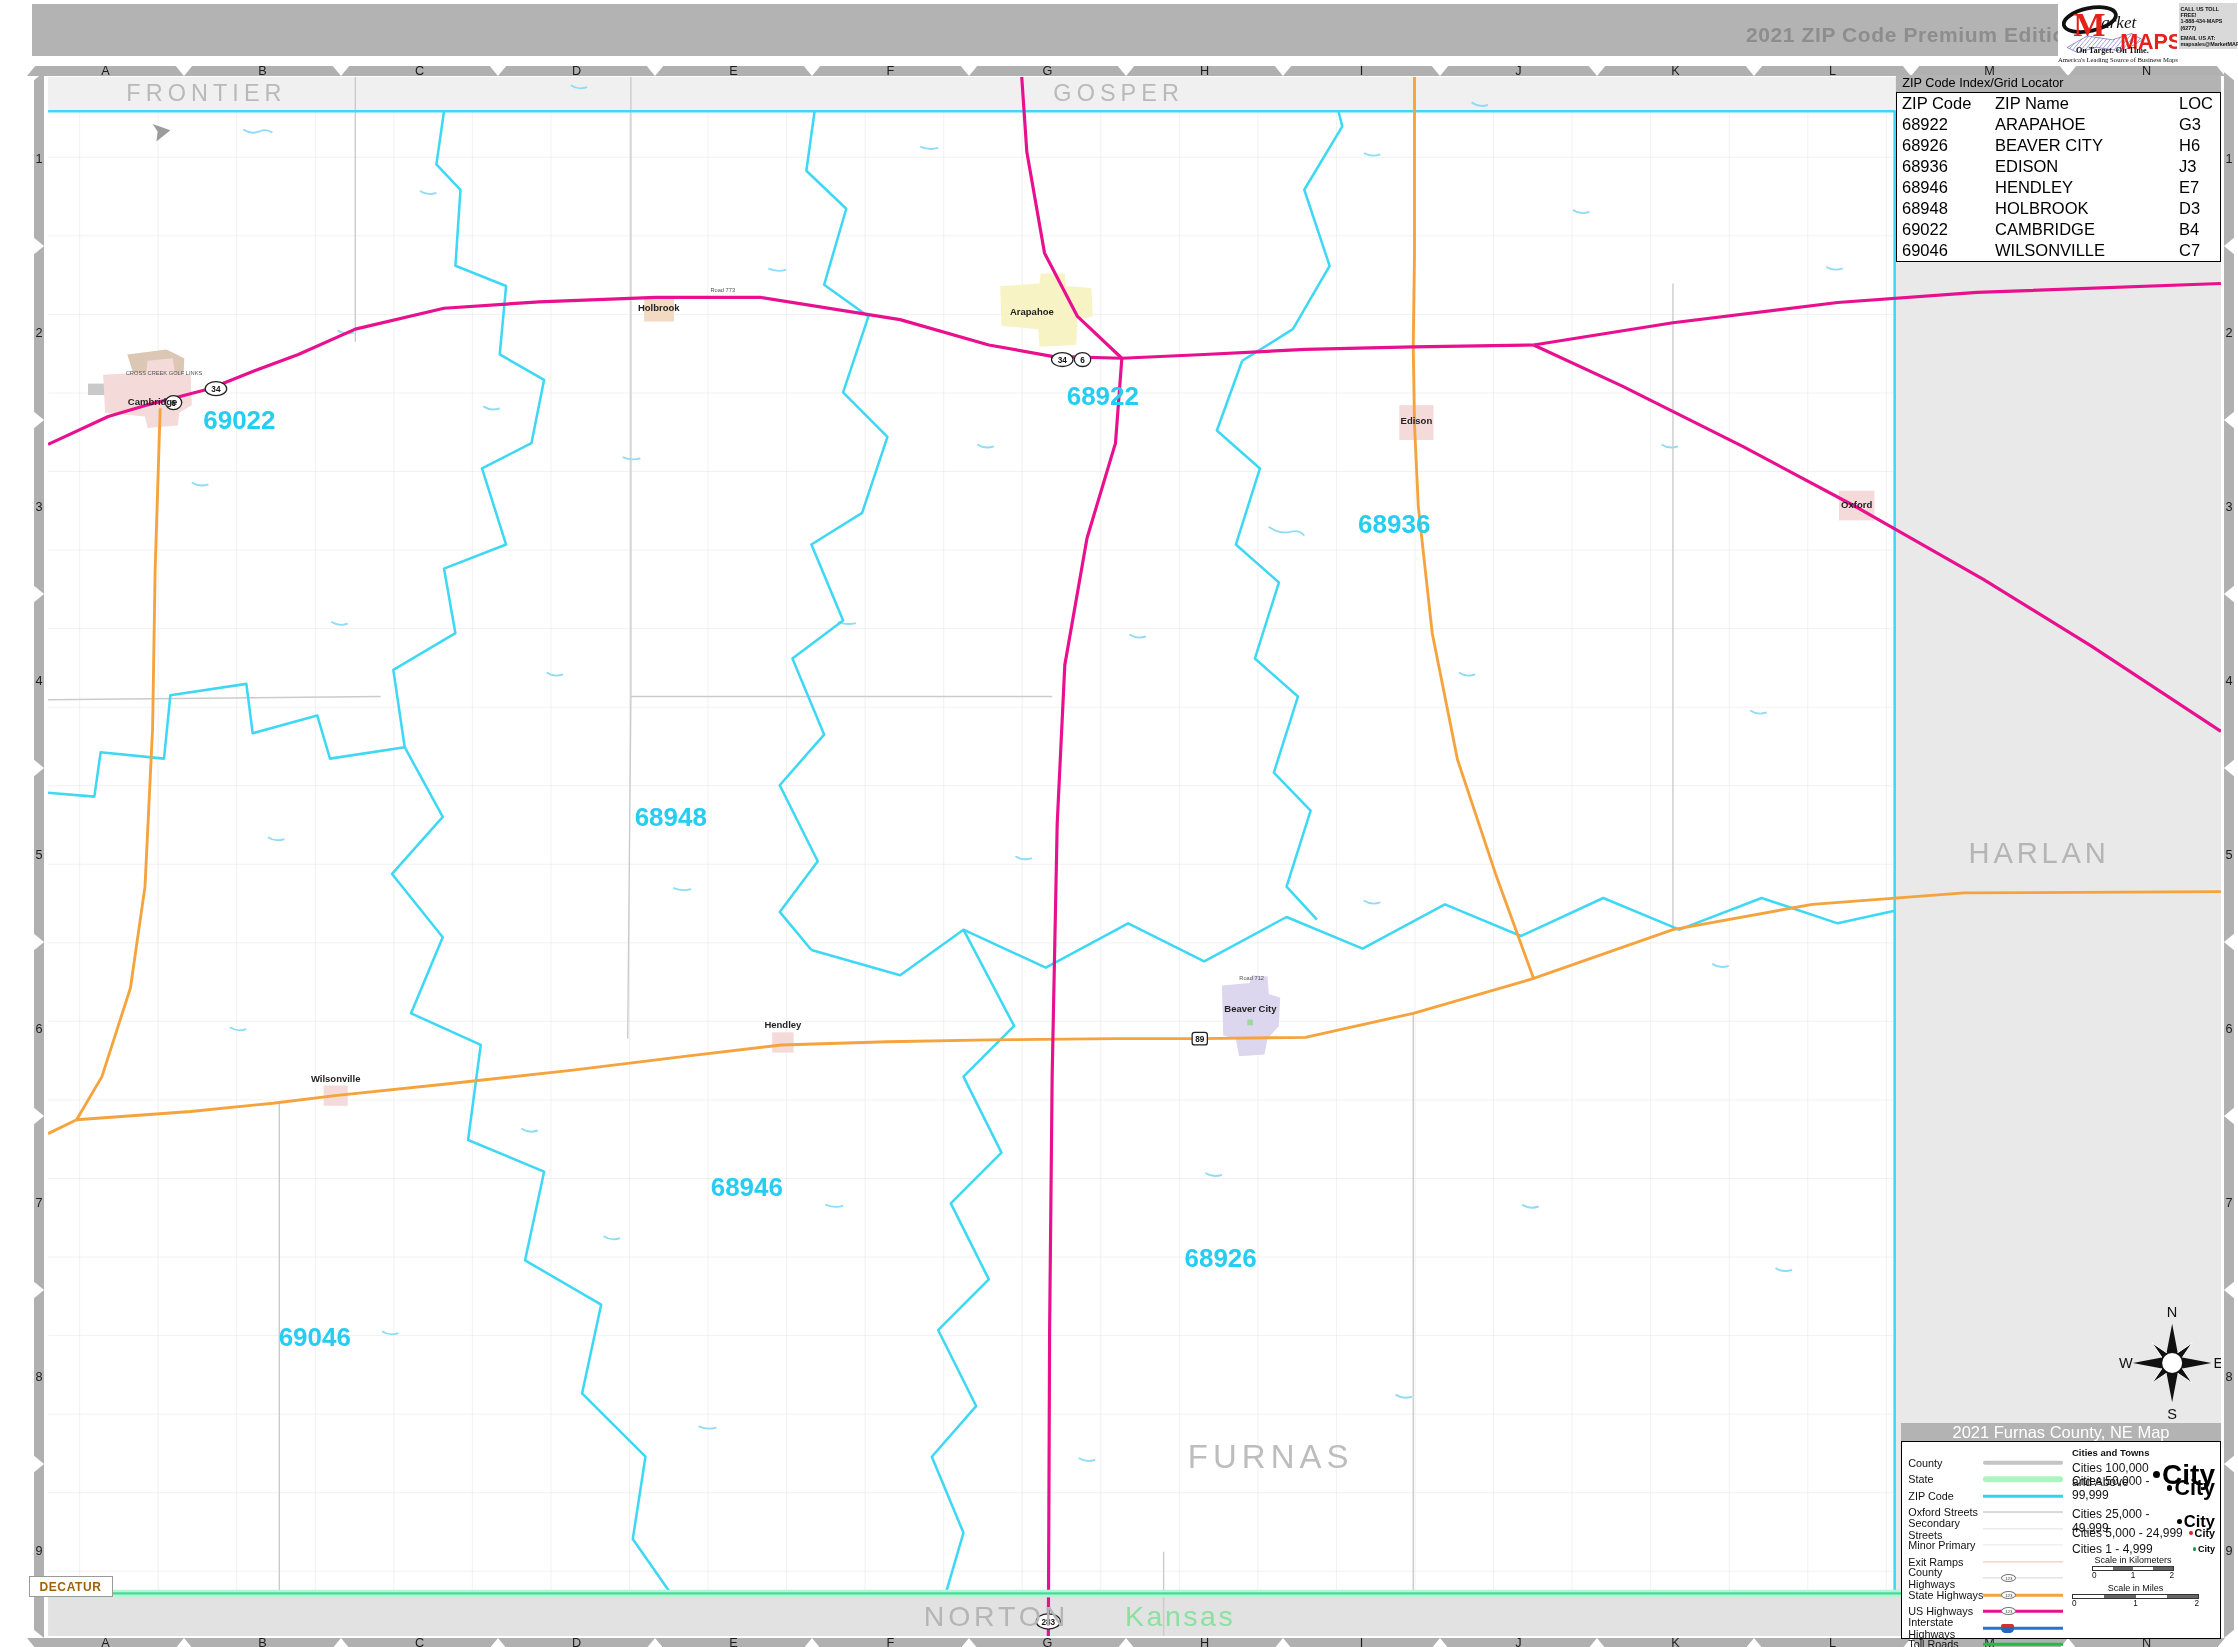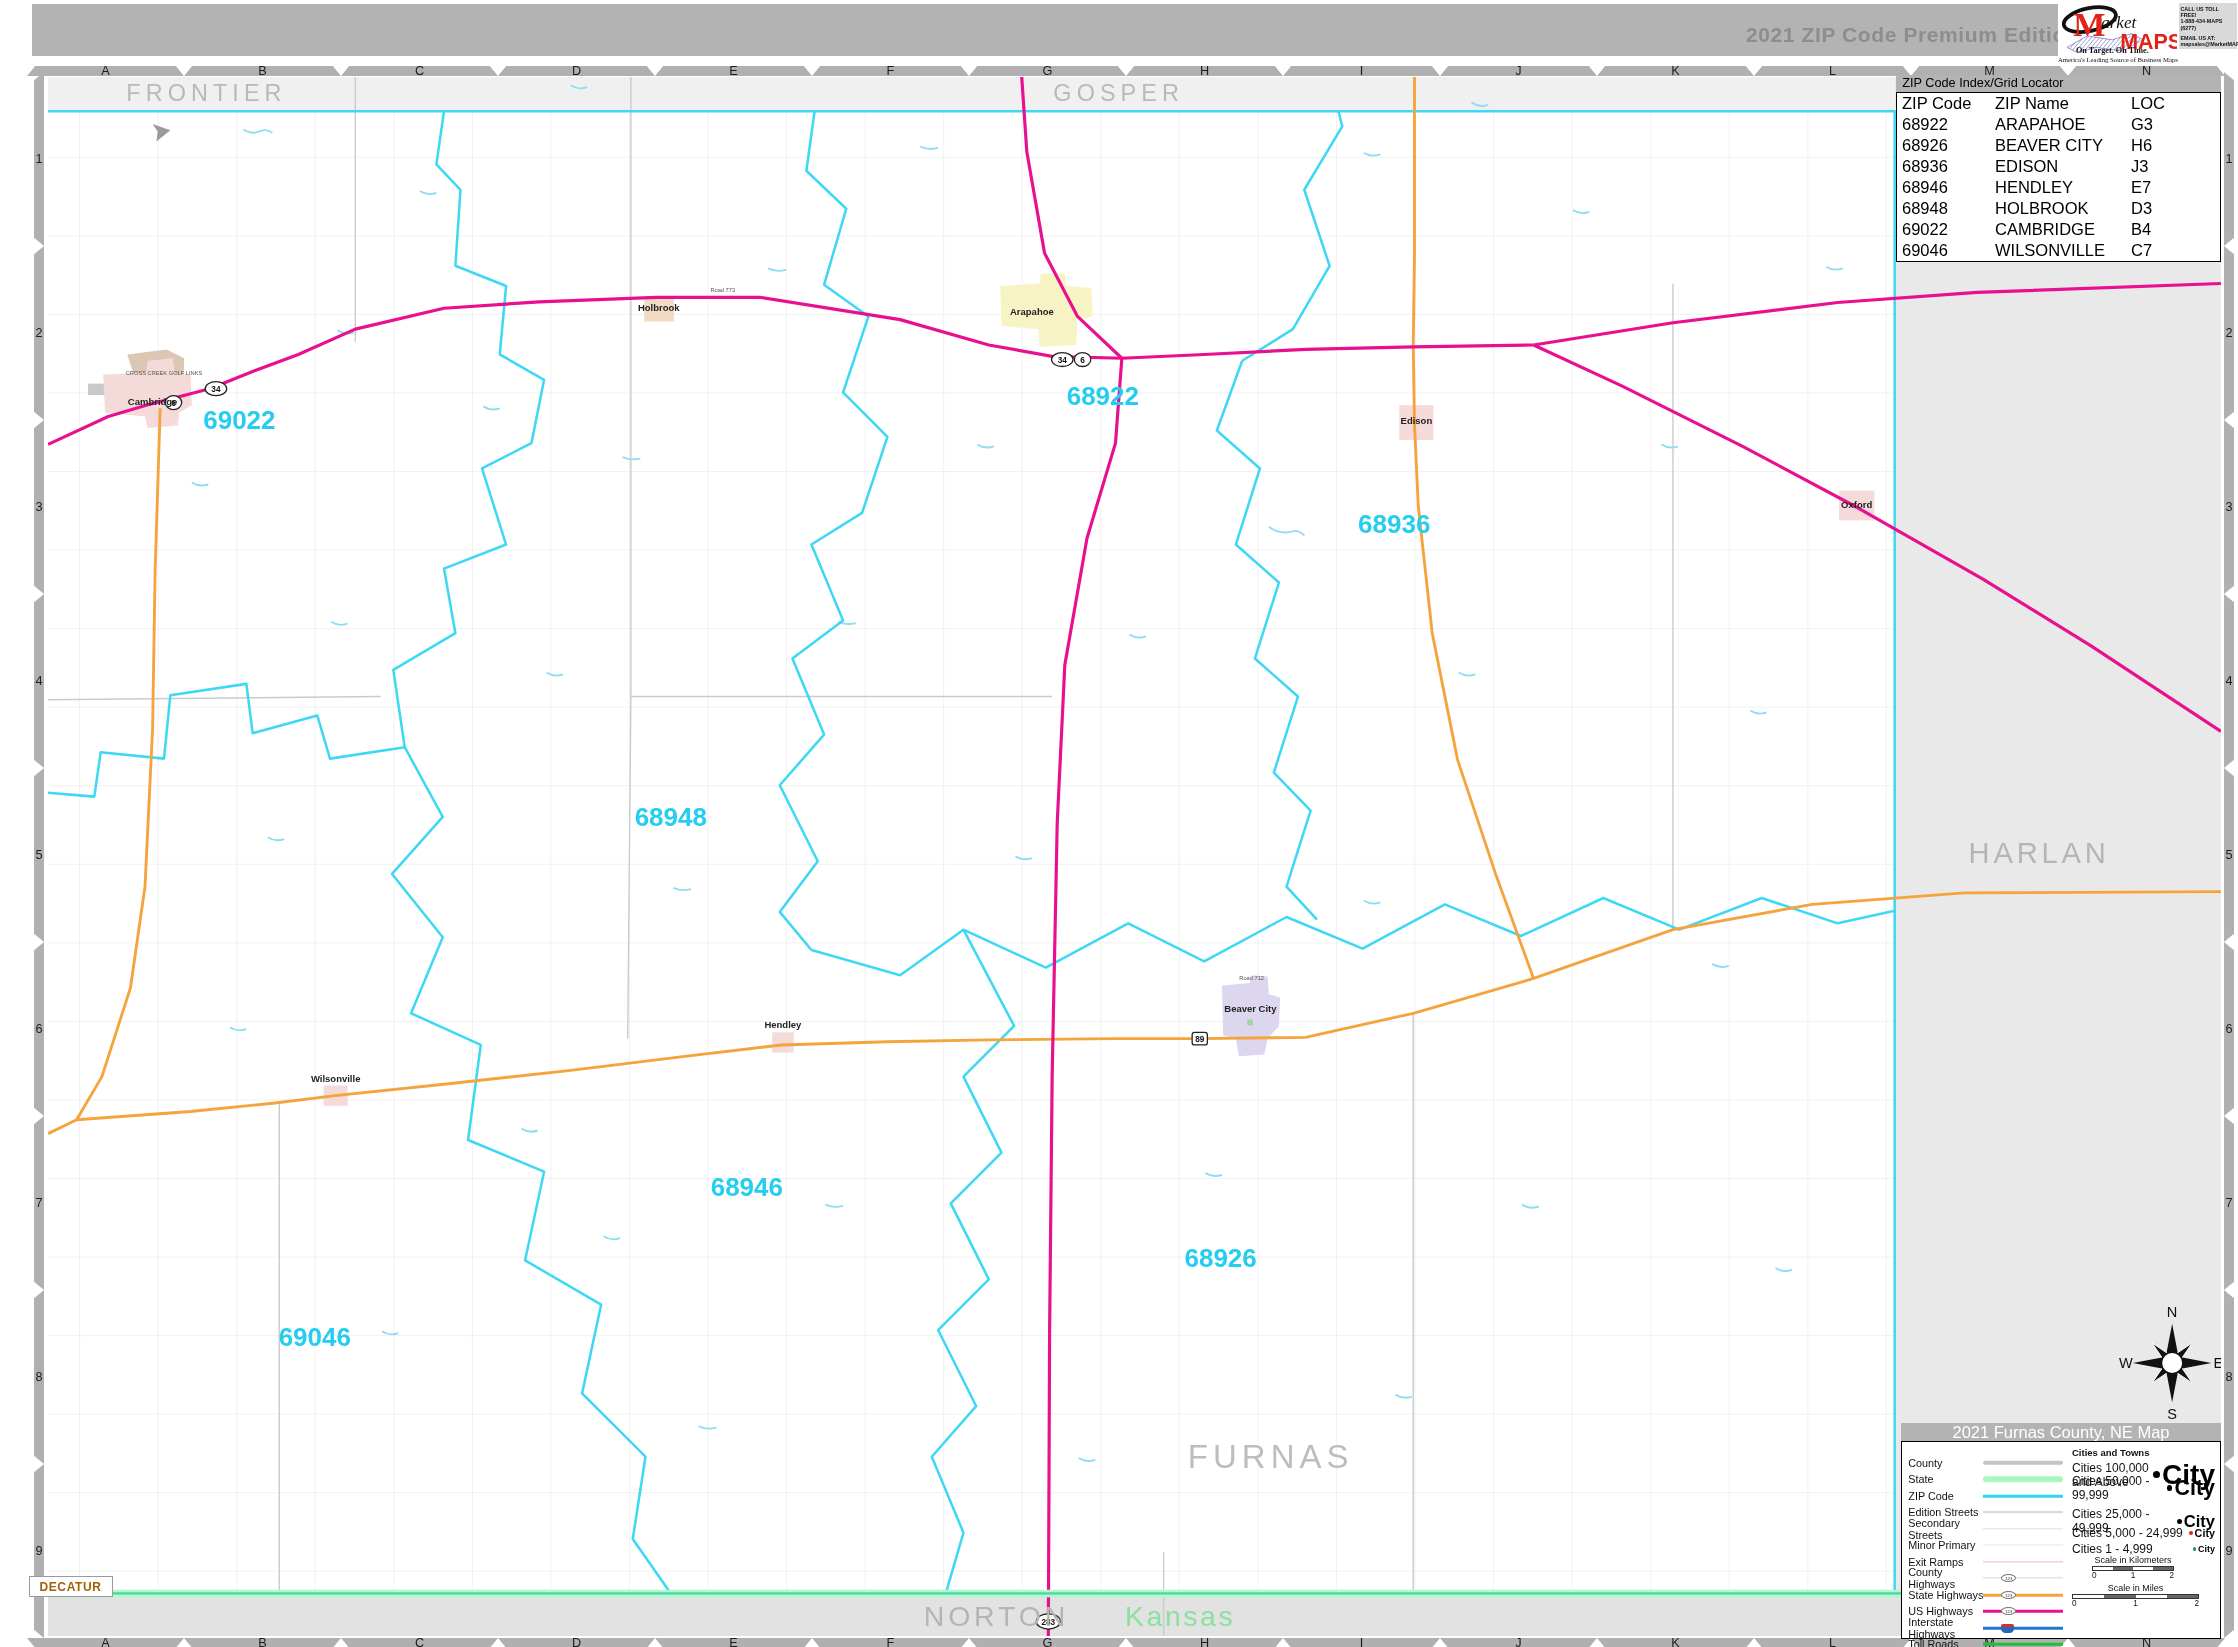--- a/index.html
+++ b/index.html
@@ -43,21 +43,21 @@
   .map-svg { left:48px; top:77px; }
 
   
   .index-table { left:1896px; top:75px; width:325px; }
   .index-table .panel-title { height:17px; background:#b3b3b3; color:#000000; font-size:12.7px;
       line-height:17px; padding-left:6.3px; }
   .index-table .tbl { background:#ffffff; border:1.9px solid #000; }
   .idx-row { display:flex; height:21px; align-items:center; font-size:16.5px; color:#000; }
   .idx-row .c1 { width:98px; padding-left:5px; }
   .idx-row .c2 { width:136px; }
-  .idx-row .c3 { flex:1; }
+  .idx-row .c3 { flex:1;margin-left:48px; }
 
   
   .legend { left:1901px; top:1423px; width:320px; }
   .legend .panel-title { height:18px; background:#b3b3b3; color:#ffffff; font-size:16.5px;
       line-height:18px; text-align:center; }
   .legend .body { position:relative; background:#ffffff; border:1.3px solid #000; height:198px; }
   .lg-row { position:absolute; left:6.3px; height:14px; display:flex; align-items:center; width:155px; }
   .lg-row .lbl { font-size:10.8px; color:#111; width:75px; }
   .lg-row .sw { position:relative; flex:1; height:9px; }
   .sw i { position:absolute; left:0; right:0; top:50%; }
@@ -426,21 +426,21 @@
             <i style="height:5.7px;background:#aaf5c0;border-radius:3.2px;transform:translateY(-50%)"></i>
           </div>
         </div>
       <div class="lg-row" style="top:47px">
           <div class="lbl">ZIP Code</div>
           <div class="sw">
             <i style="height:2.5px;background:#2fd4f2;transform:translateY(-50%)"></i>
           </div>
         </div>
       <div class="lg-row" style="top:63px">
-          <div class="lbl">Edition Streets</div>
+          <div class="lbl">Oxford Streets</div>
           <div class="sw">
             <i style="height:1.9px;background:#d8d8d8;transform:translateY(-50%)"></i>
           </div>
         </div>
       <div class="lg-row" style="top:80px">
           <div class="lbl">Secondary Streets</div>
           <div class="sw">
             <i style="height:1.3px;background:#e0e0e0;transform:translateY(-50%)"></i>
           </div>
         </div>

